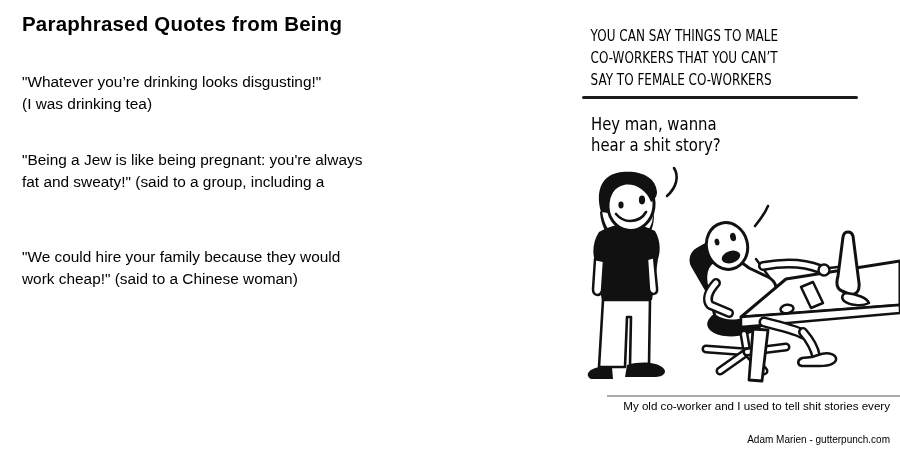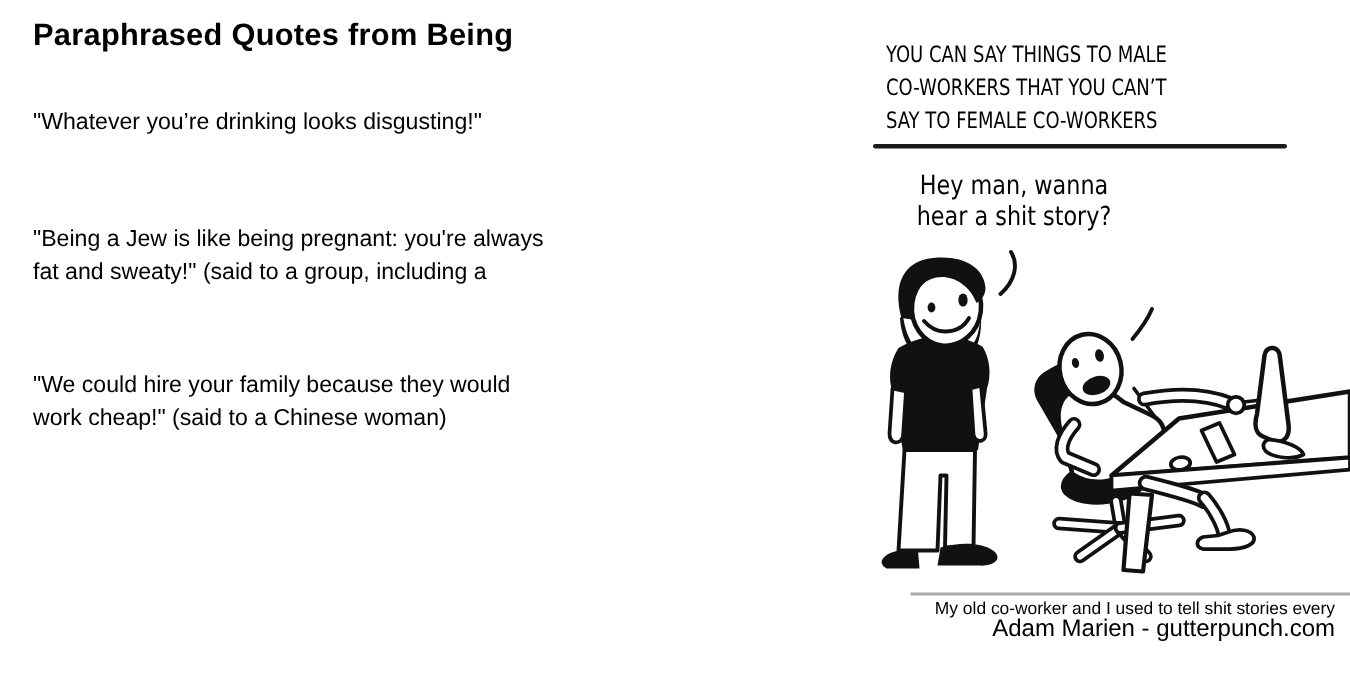--- a/index.html
+++ b/index.html
@@ -11,41 +11,42 @@
   .lp-title{left:22px;top:12px;font-size:20.5px;font-weight:700;letter-spacing:.2px;white-space:nowrap;}
   .quote{left:22px;width:420px;font-size:15.4px;line-height:22.4px;}
   .q1{top:71px;} .q2{top:149px;} .q3{top:246px;}
   .quote .line{white-space:nowrap;}
 
   
   .comic{font-family:"DejaVu Sans",sans-serif;}
   .comic-title{left:558px;top:25px;width:326px;text-align:left;font-size:15px;line-height:22px;}
   .comic-title .line{transform:scaleX(.8);transform-origin:50% 50%;white-space:nowrap;}
   .underline{left:582px;top:95.5px;width:276px;height:3px;background:#1b1b1b;border-radius:2px;}
-  .speech1{left:576px;top:114px;width:200px;text-align:center;font-size:17.5px;line-height:21px;}
+  .speech1{left:576px;top:114px;width:200px;text-align:left;font-size:17.5px;line-height:21px;}
   .speech1 .line{transform:scaleX(.85);transform-origin:50% 50%;white-space:nowrap;}
   .speech2{left:716px;top:179px;width:120px;text-align:center;font-size:17.5px;line-height:21px;}
   .speech2 .line{transform:scaleX(.85);transform-origin:50% 50%;white-space:nowrap;}
 
   
   .divider{left:607px;top:395px;width:293px;height:2px;background:#aaaaaa;}
   .caption{left:568px;top:399px;width:322px;text-align:right;font-size:11.6px;line-height:13.8px;}
-  .caption .credit{font-size:16px;}
+  .caption .credit{font-size:10px;margin-top:20px;}
 
   .art{left:560px;top:160px;width:340px;height:240px;}
 </style>
 </head>
 <body>
 
 <div class="stage">
 
   <div class="abs lp-title">Paraphrased Quotes from Being</div>
 
   <div class="abs quote q1">
     <div class="line">"Whatever you’re drinking looks disgusting!"</div>
+    <div class="line">(I was drinking tea)</div>
   </div>
 
   <div class="abs quote q2">
     <div class="line">"Being a Jew is like being pregnant: you're always</div>
     <div class="line">fat and sweaty!" (said to a group, including a</div>
   </div>
 
   <div class="abs quote q3">
     <div class="line">"We could hire your family because they would</div>
     <div class="line">work cheap!" (said to a Chinese woman)</div>

